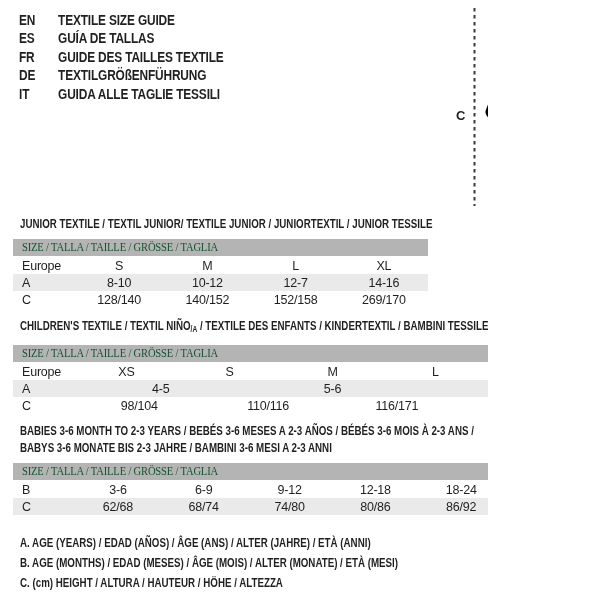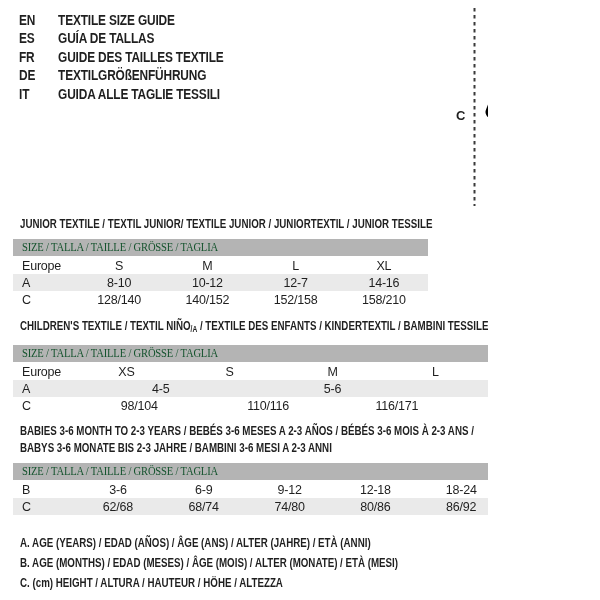--- a/index.html
+++ b/index.html
@@ -118,21 +118,21 @@
           <div class="tcell">8-10</div>
           <div class="tcell">10-12</div>
           <div class="tcell">12-7</div>
           <div class="tcell">14-16</div>
         </div>
         <div class="trow">
           <div class="tlabel">C</div>
           <div class="tcell">128/140</div>
           <div class="tcell">140/152</div>
           <div class="tcell">152/158</div>
-          <div class="tcell">158/210</div>
+          <div class="tcell">269/170</div>
         </div>
       </div>
   </div>
 
   <div class="section-title cond-bold" id="title-children">
     <span>CHILDREN'S TEXTILE / TEXTIL NIÑO</span><span class="sub">/A</span><span> / TEXTILE DES ENFANTS / KINDERTEXTIL / BAMBINI TESSILE</span>
   </div>
   <div class="size-table" id="table-children">
     <div class="t-header">
       <span class="t-header-text">SIZE / TALLA / TAILLE / GRÖSSE / TAGLIA</span>

